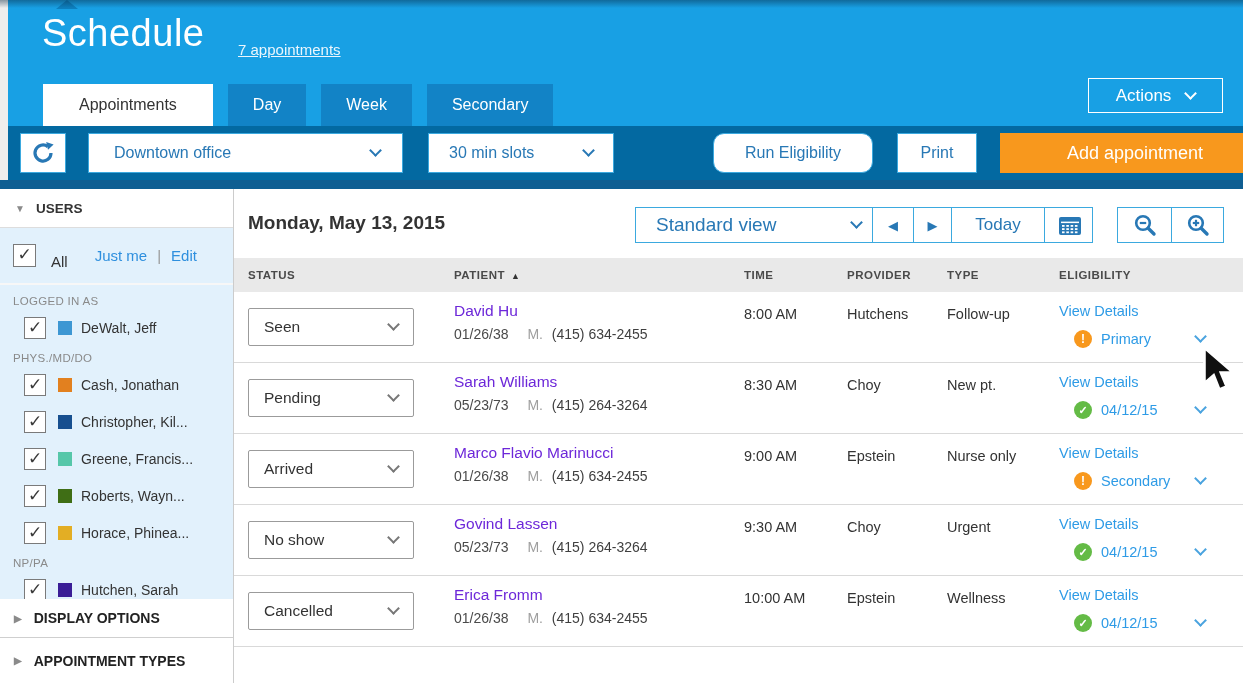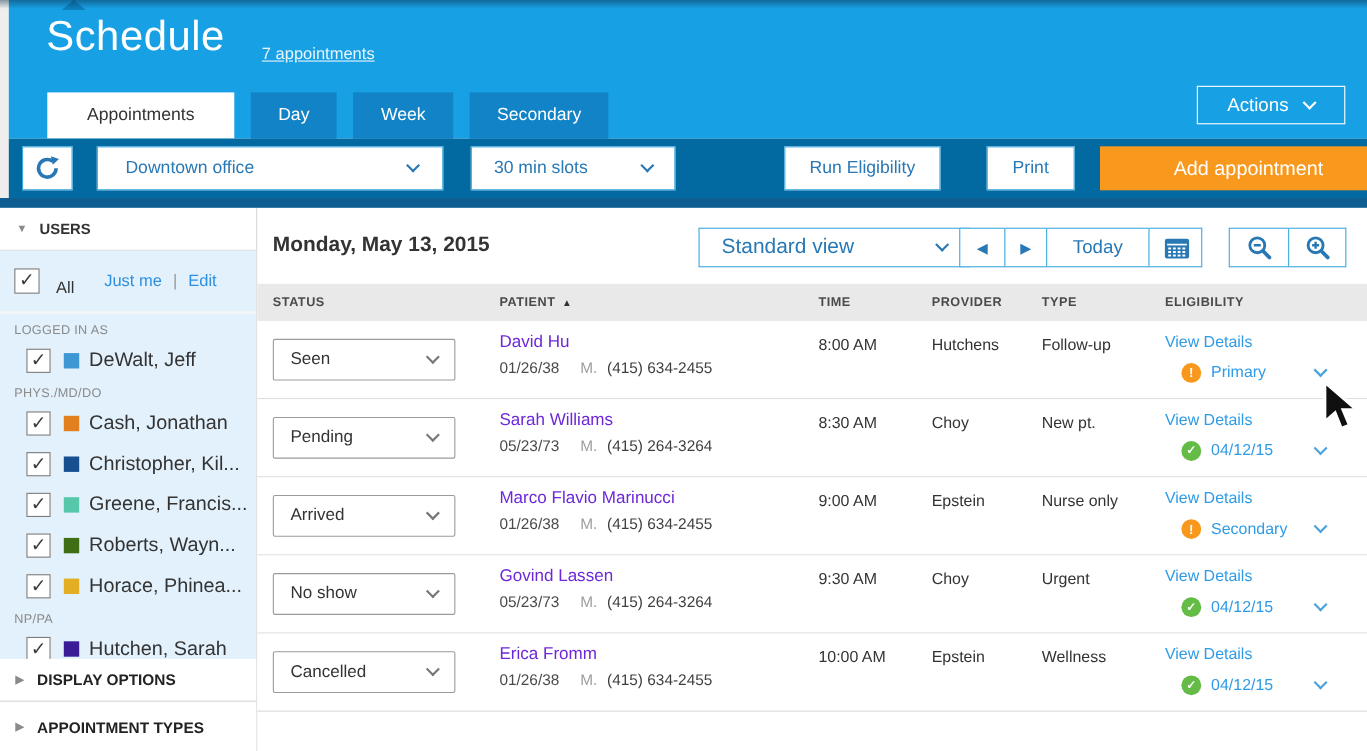--- a/index.html
+++ b/index.html
@@ -29,21 +29,21 @@
           border-bottom:2px solid currentColor; transform:rotate(45deg); margin-top:-5px; }
 
   
   .toolbar { position:absolute; left:8px; right:0; top:126px; height:54px; background:#0369a1; }
   .tbtn { position:absolute; top:7px; height:40px; border:1px solid #3BA9DF; background:#fff; color:#2878B5;
           font-size:16px; display:flex; align-items:center; justify-content:center; cursor:pointer; }
   .tbtn.select { justify-content:space-between; }
   #refresh { left:12px; width:46px; }
   #office  { left:80px; width:315px; padding:0 22px 0 25px; }
   #slots   { left:420px; width:186px; padding:0 20px; }
-  #runelig { left:705px; width:142px; }
+  #runelig { left:705px; width:160px;border-radius:11px; }
   #print   { left:889px; width:80px; }
   #addappt { left:992px; width:270px; background:#F8981D; border:none; color:#fff; font-size:18px; }
 
   .bluebar { position:absolute; left:0; right:0; top:180px; height:9px; background:#0F5E92; }
 
   
   .sidebar { position:absolute; left:0; top:189px; width:234px; height:494px; background:#fff;
              border-right:1px solid #CCC; display:flex; flex-direction:column; }
   .users-header { height:39px; flex:none; display:flex; align-items:center; padding-left:15px; gap:11px;
                   border-bottom:1px solid #DDD; font-weight:bold; font-size:13.5px; color:#333; cursor:pointer; }
@@ -54,21 +54,21 @@
         font-size:17px; line-height:20px; text-align:center; flex:none; cursor:pointer; }
   .all-label { margin-left:15px;margin-top:12px; }
   .link { color:#2E8FDE; cursor:pointer; text-decoration:none; }
   .justme { margin-left:27px; }
   .sep { color:#999; margin:0 10px; }
   .user-list { height:314px; flex:none; background:#E2F1FC; overflow:hidden; padding-top:4px; }
   .group-label { color:#8A8A8A; font-size:11.5px; padding:6px 0 2px 13px; letter-spacing:.3px; }
   .user-row { display:flex; align-items:center; height:37px; padding-left:24px; }
   .user-row .cb { width:22px; height:22px; }
   .swatch { width:14px; height:14px; margin-left:12px; flex:none; }
-  .uname { margin-left:9px; font-size:18px; color:#333; white-space:nowrap; }
+  .uname { margin-left:9px; font-size:14px; color:#333; white-space:nowrap; }
   .side-section { flex:none; height:39px; display:flex; align-items:center; padding-left:14px; gap:12px;
                   border-bottom:1px solid #CFCFCF; font-weight:bold; font-size:14px; color:#222; background:#fff; cursor:pointer; }
   .side-section:last-child { flex:1; border-bottom:none; }
 
   
   .main { position:absolute; left:234px; top:189px; right:0; bottom:0; background:#fff;text-decoration:underline; }
   .date-title { position:absolute; left:14px; top:23px; font-size:19px; font-weight:bold; color:#333; }
   .ctrl { position:absolute; top:18px; height:36px; border:1px solid #3BA9DF; display:flex; align-items:center;
           color:#2878B5; background:#fff; cursor:pointer; }
   #viewsel { left:401px; width:247px; justify-content:space-between; padding:0 20px; font-size:19px; }

